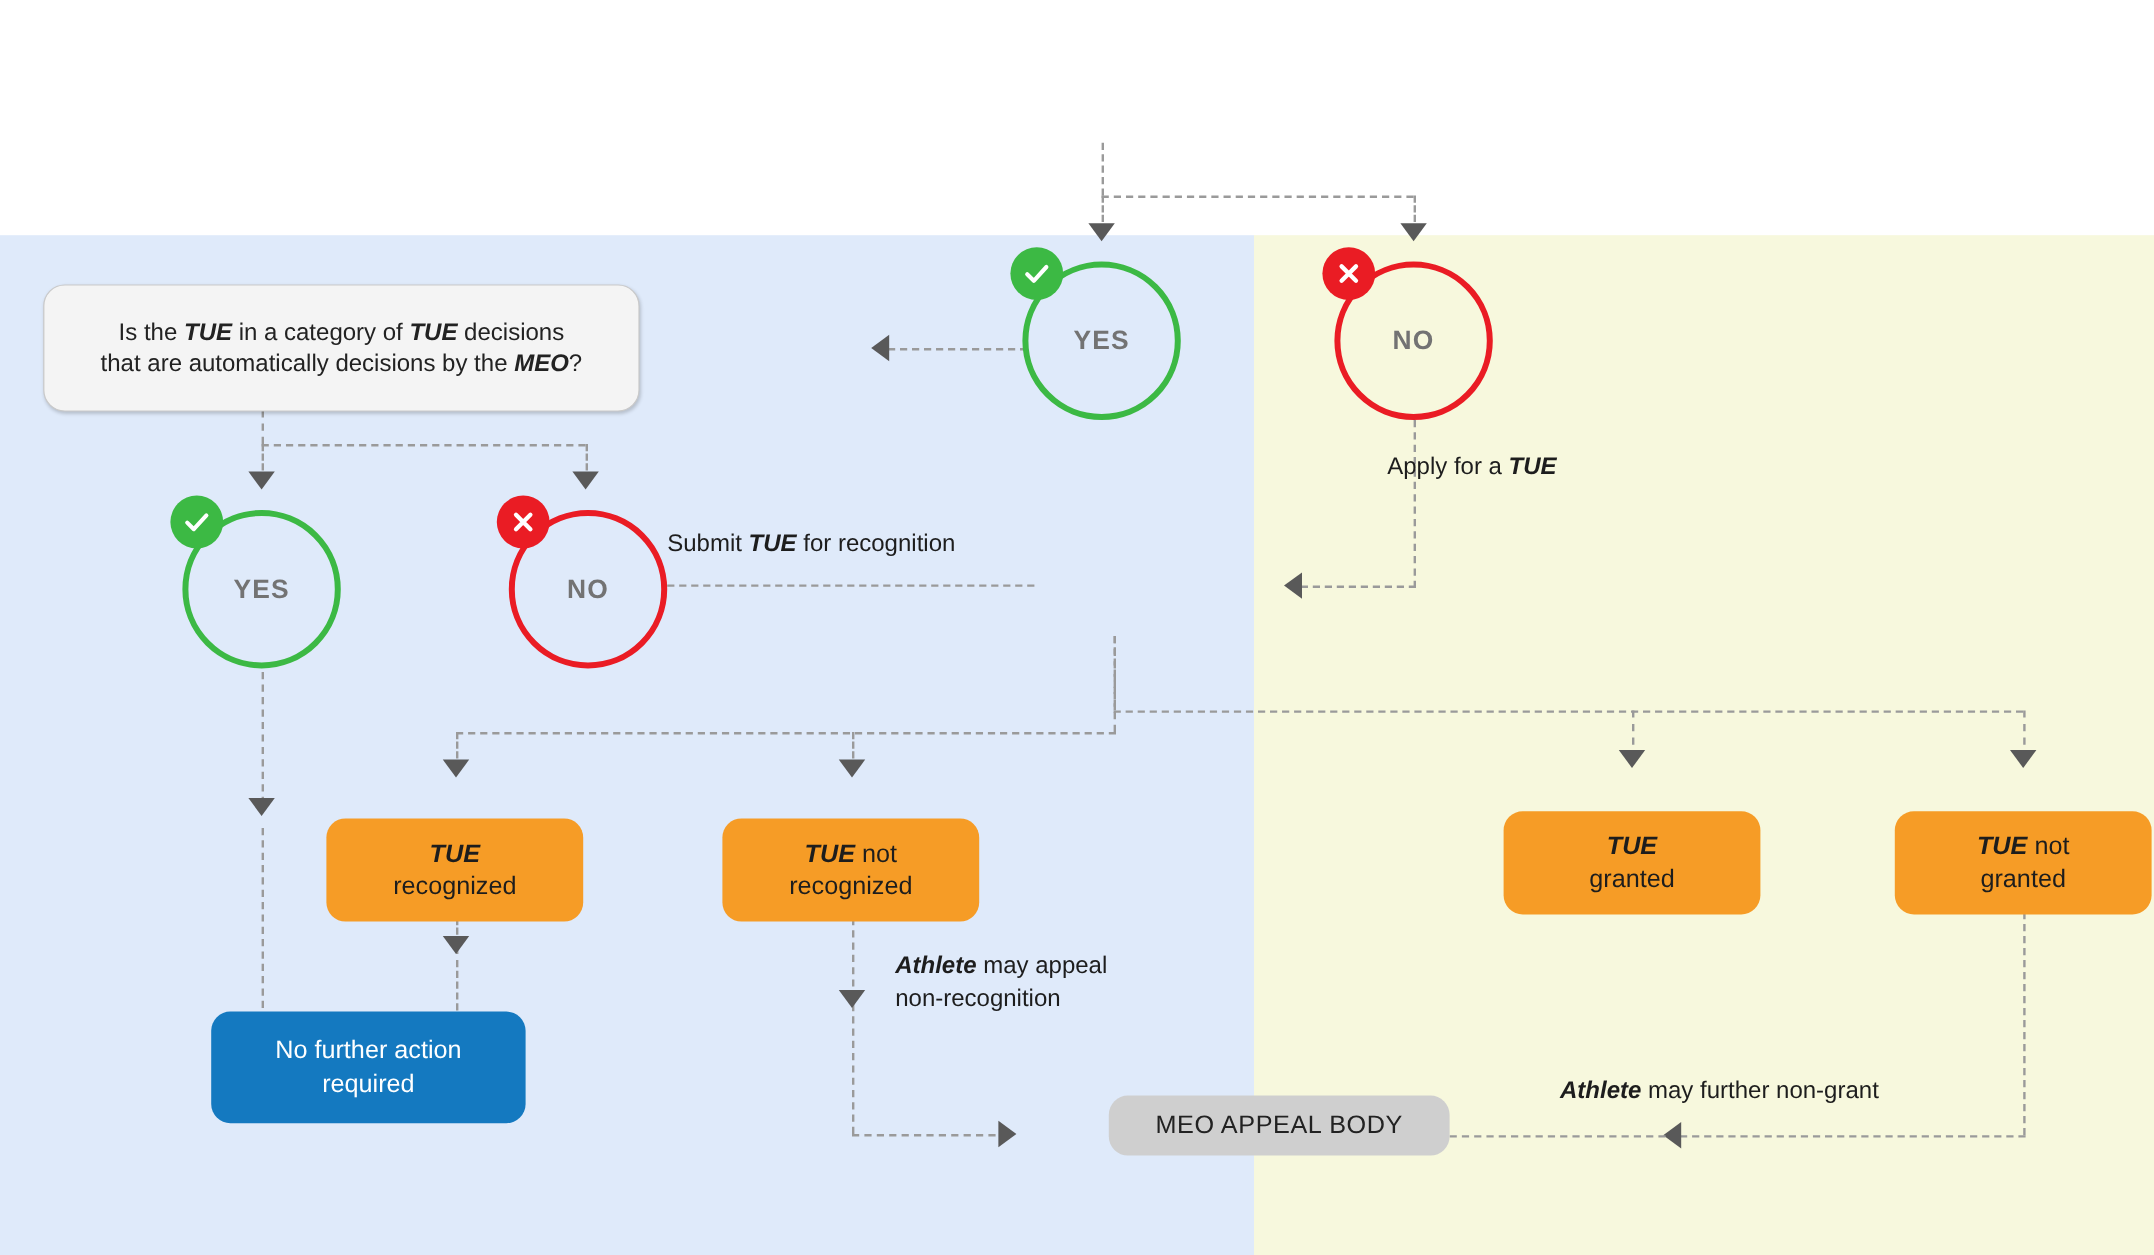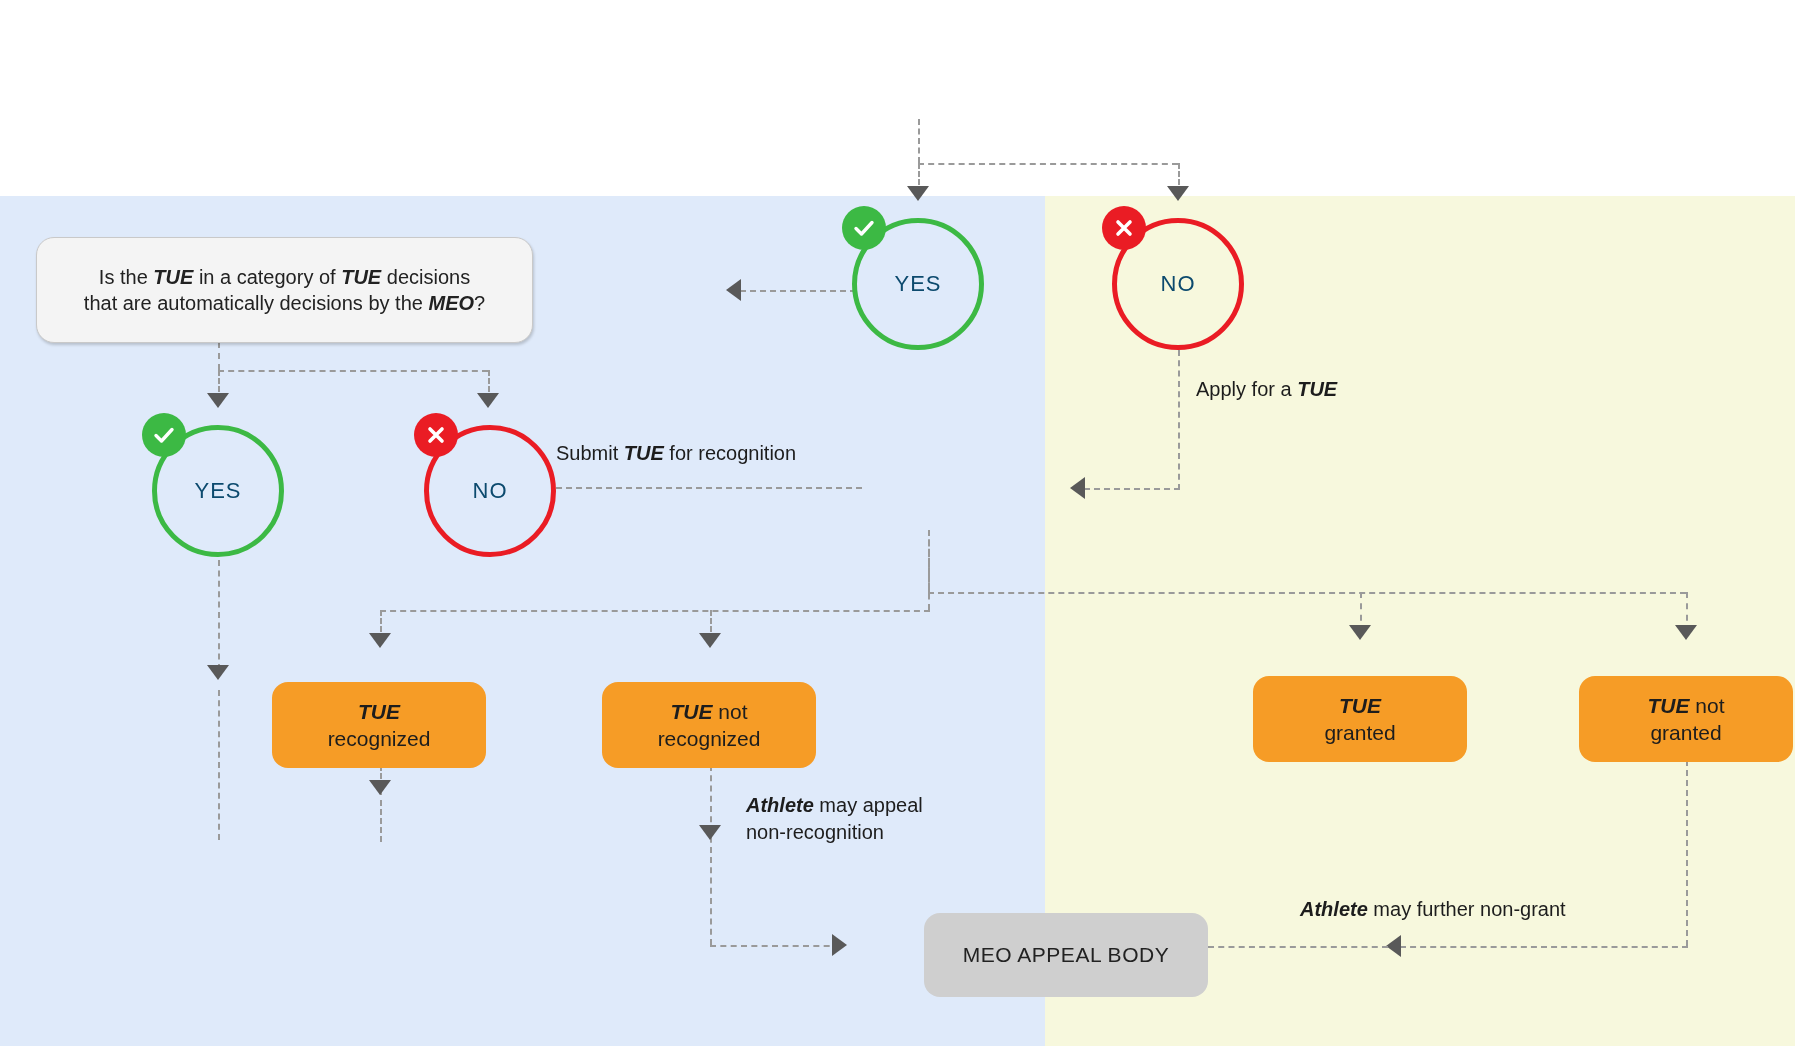--- a/index.html
+++ b/index.html
@@ -141,22 +141,22 @@
   .circle-label {
     position: absolute;
     left: 0;
     top: 0;
     width: 100%;
     height: 100%;
     display: flex;
     align-items: center;
     justify-content: center;
     font-size: 22px;
-    font-weight: normal;
-    color: #0c4a6e;
+    font-weight: bold;
+    color: #737373;
     letter-spacing: 1px;
   }
 
   .badge {
     position: absolute;
     width: 44px;
     height: 44px;
     border-radius: 50%;
     display: flex;
     align-items: center;
@@ -335,26 +335,32 @@
     </div>
   </div>
 
   <div class="node box-orange" style="left:1579px; top:676px; width:214px; height:86px;">
     <div>
       <i class="it">TUE</i><span> not</span><br>
       <span>granted</span>
     </div>
   </div>
 
-
-  <div class="node box-grey" style="left:924px; top:913px; width:284px; height:84px;">
+  <div class="node box-blue" style="left:176px; top:843px; width:262px; height:93px;">
+    <div>
+      <span>No further action</span><br>
+      <span>required</span>
+    </div>
+  </div>
+
+  <div class="node box-grey" style="left:924px; top:913px; width:284px; height:50px;">
     <span>MEO APPEAL BODY</span>
   </div>
 
-  <div class="edge-label" style="left:1196px; top:376px;">
+  <div class="edge-label" style="left:1156px; top:376px;">
     <span>Apply for a </span><i class="it">TUE</i>
   </div>
 
   <div class="edge-label" style="left:556px; top:440px;">
     <span>Submit </span><i class="it">TUE</i><span> for recognition</span>
   </div>
 
   <div class="edge-label" style="left:746px; top:792px;">
     <i class="it">Athlete</i><span> may appeal</span><br>
     <span>non-recognition</span>

